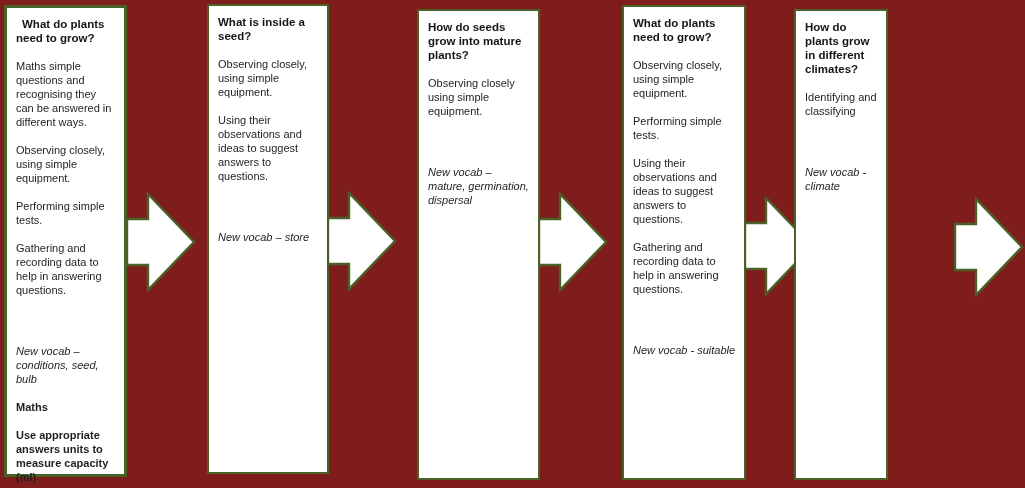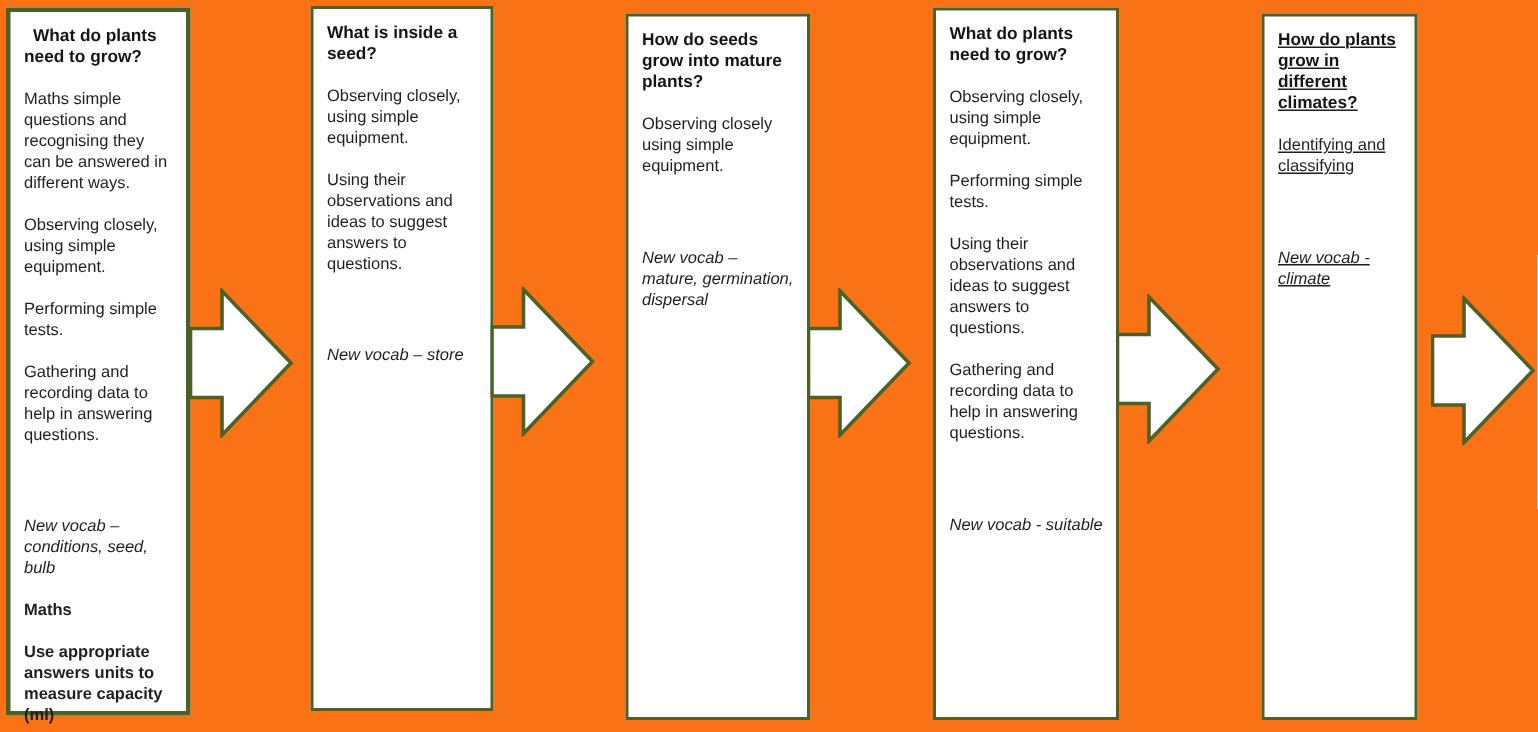--- a/index.html
+++ b/index.html
@@ -4,37 +4,37 @@
 <style>
   html, body {
     margin: 0;
     padding: 0;
     background: #ffffff;
   }
   .canvas {
     position: relative;
     width: 1025px;
     height: 488px;
-    background: #f97316;
+    background: #7f1d1d;
     font-family: "Liberation Sans", sans-serif;
     color: #1f1f1f;
     overflow: hidden;
   }
   .flow-box {
     position: absolute;
     background: #ffffff;
     border: 2px solid #4a6128;
     box-sizing: border-box;
     padding: 9px 8px 0 9px;
   }
   .box-0 { left: 4px;   top: 5px; width: 123px; height: 472px; border-width: 3px; }
   .box-1 { left: 207px; top: 4px; width: 122px; height: 470px; }
   .box-2 { left: 417px; top: 9px; width: 123px; height: 471px; }
   .box-3 { left: 622px; top: 5px; width: 124px; height: 475px; }
-  .box-4 { left: 841px; top: 9px; width: 104px; height: 471px; text-decoration: underline; }
+  .box-4 { left: 794px; top: 9px; width: 94px; height: 471px; }
 
   .box-title {
     margin: 0 0 14px 0;
     font-size: 11.5px;
     line-height: 14px;
     font-weight: bold;
     color: #151515;
   }
   .box-0 .box-title { text-indent: 6px; }
 

